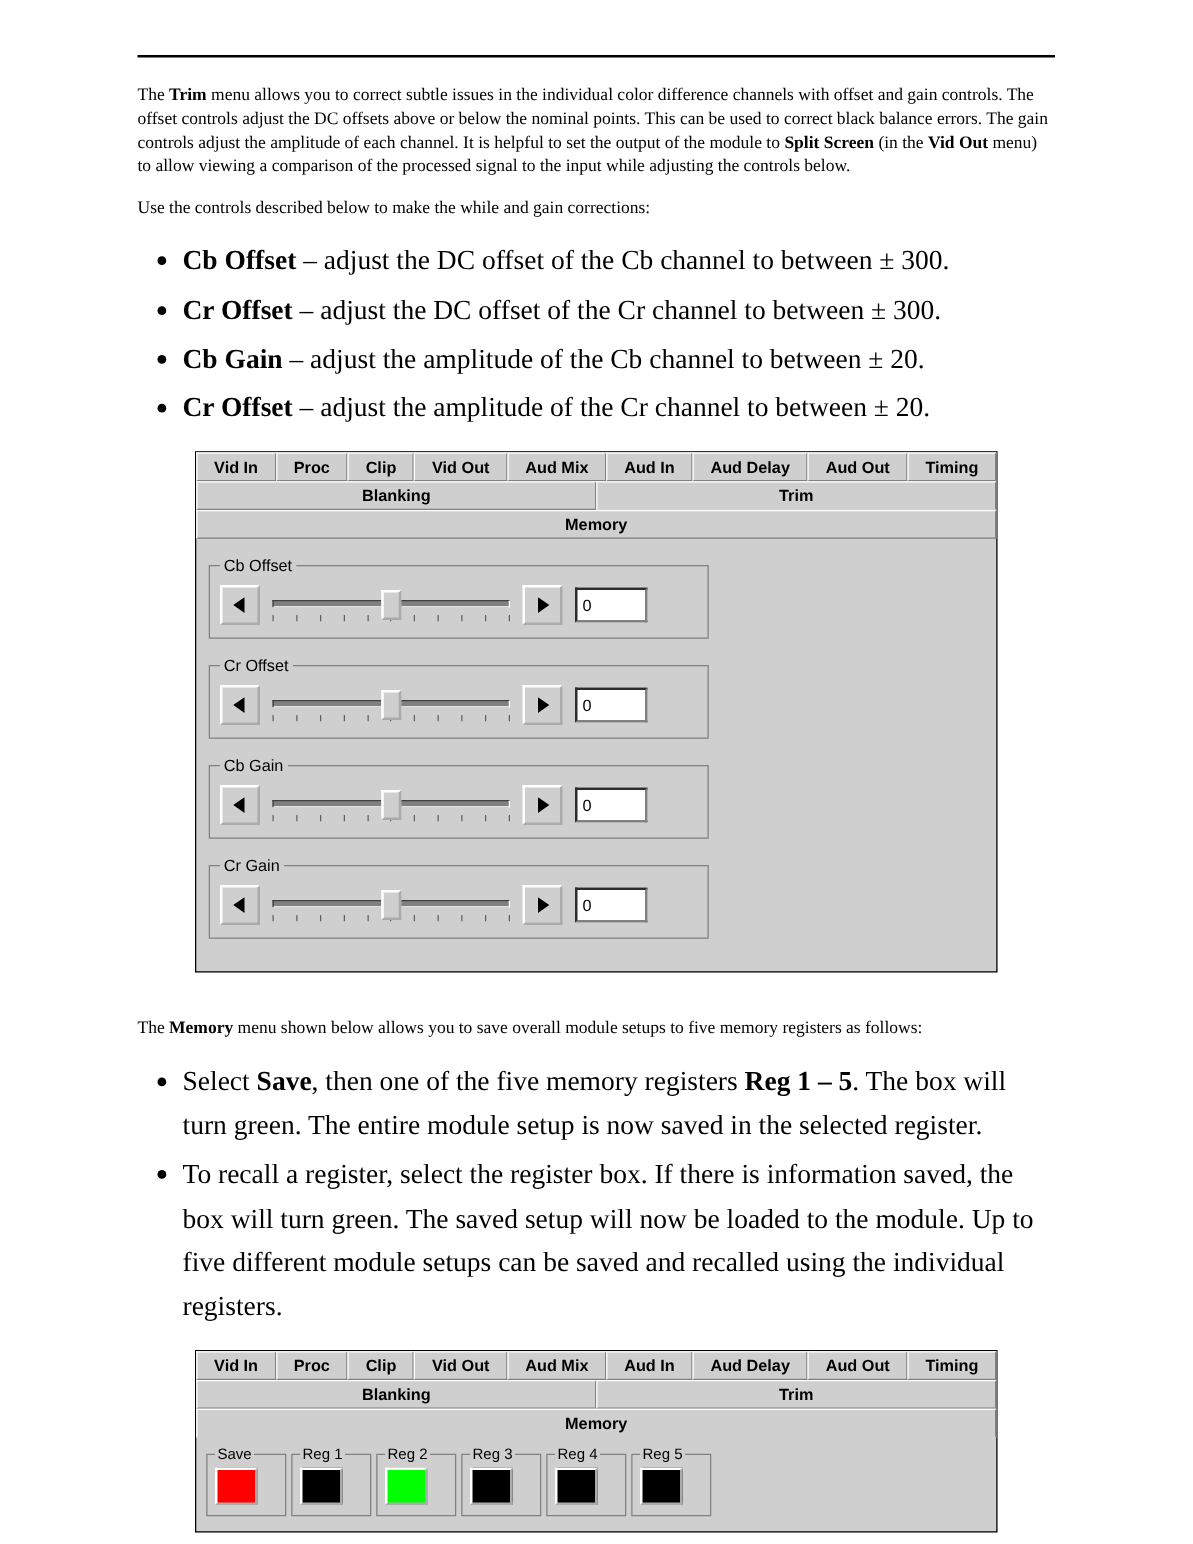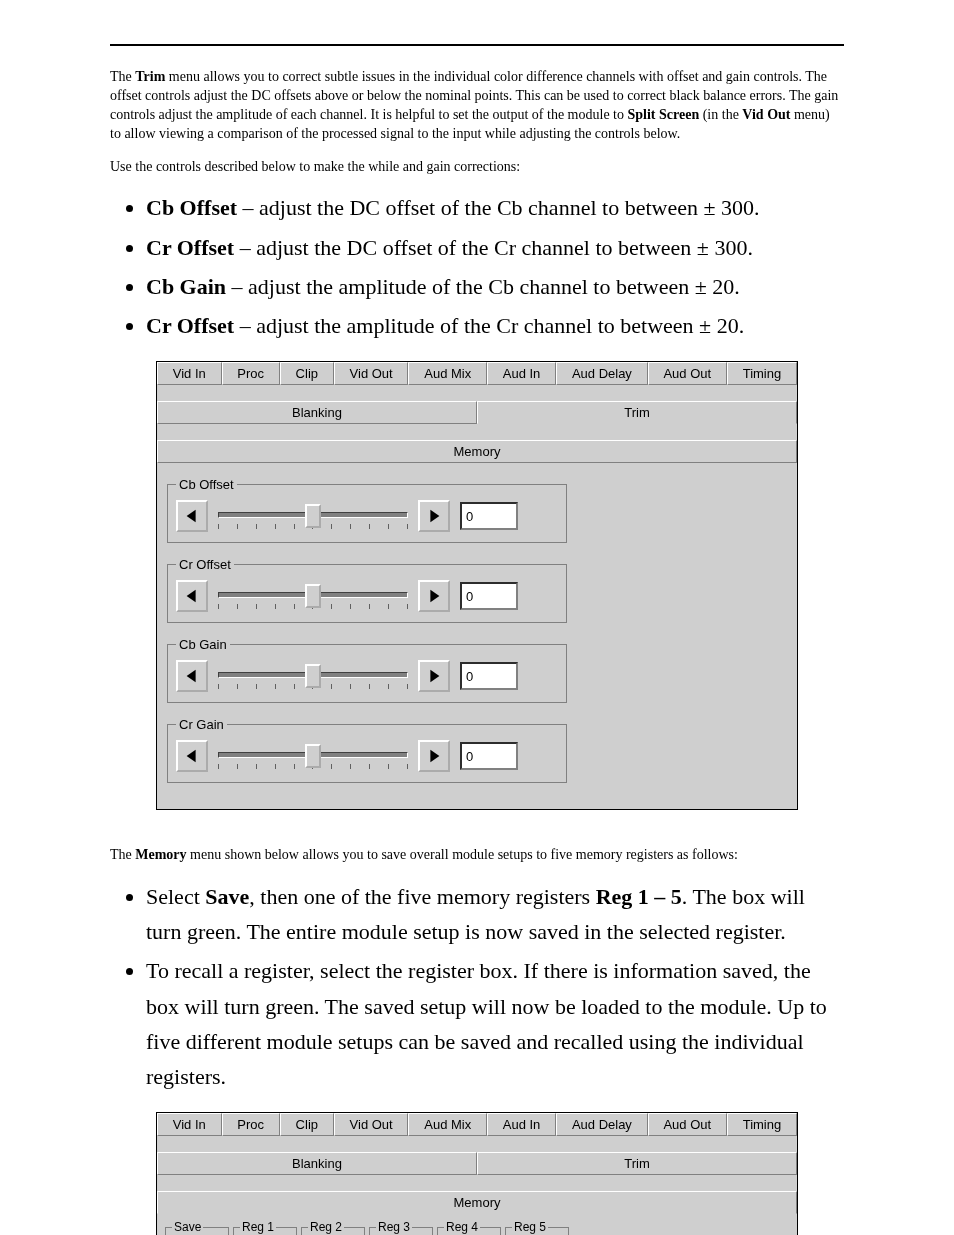--- a/index.html
+++ b/index.html
@@ -11,23 +11,23 @@
   ul.bullets{margin:0 0 18px 36px;padding:0;}
   ul.bullets li{font-size:22px;line-height:1.6;margin:0 0 4px 0;list-style:disc;}
   b{font-weight:bold;}
 
   
   .shot{margin:6px auto 36px auto;background:#cfcfcf;border:1px solid #000;font-family:Tahoma,Arial,sans-serif;font-size:13px;color:#000;}
   .shot-trim{width:640px;}
   .shot-mem{width:640px;margin-bottom:8px;}
 
   .tabrow{display:flex;flex-wrap:wrap;background:#cfcfcf;}
-  .tab{flex:1 1 auto;text-align:center;padding:3px 2px;background:#cfcfcf;border:1px solid #808080;border-top-color:#fff;border-left-color:#fff;border-bottom:1px solid #808080;font-size:13px;white-space:nowrap;}
+  .tab{flex:1 1 auto;text-align:center;padding:3px 2px;background:#cfcfcf;border:1px solid #808080;border-top-color:#fff;border-left-color:#fff;border-bottom:1px solid #808080;font-size:13px;white-space:nowrap;font-weight:bold;}
   .tabrow2{display:flex;}
-  .tabrow2 .tab{flex:1 1 33%;margin-top:16px;}
+  .tabrow2 .tab{flex:1 1 33%;}
   .tab.active{border-bottom:1px solid #cfcfcf;background:#cfcfcf;}
 
   .panelbody{padding:6px 10px 12px 10px;}
   fieldset.grp{border:1px solid #808080;border-top-color:#fff;border-left-color:#808080;border-right-color:#fff;border-bottom-color:#fff; 
     border:1px solid #808080;margin:8px 0 14px 0;padding:8px 8px 10px 8px;position:relative;}
   fieldset.grp legend{font-size:13px;padding:0 3px;background:#cfcfcf;}
 
   .ctrlrow{display:flex;align-items:center;}
   .arrowbtn{width:28px;height:28px;background:#cfcfcf;border:2px outset #fff;display:flex;align-items:center;justify-content:center;cursor:pointer;}
   .arrowbtn svg{width:18px;height:18px;}

